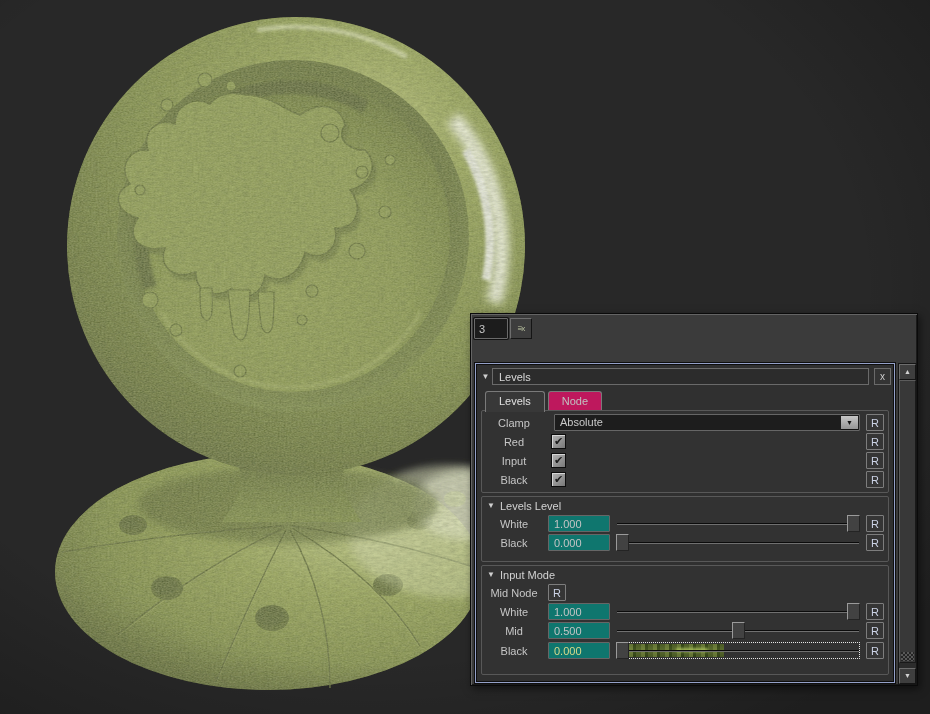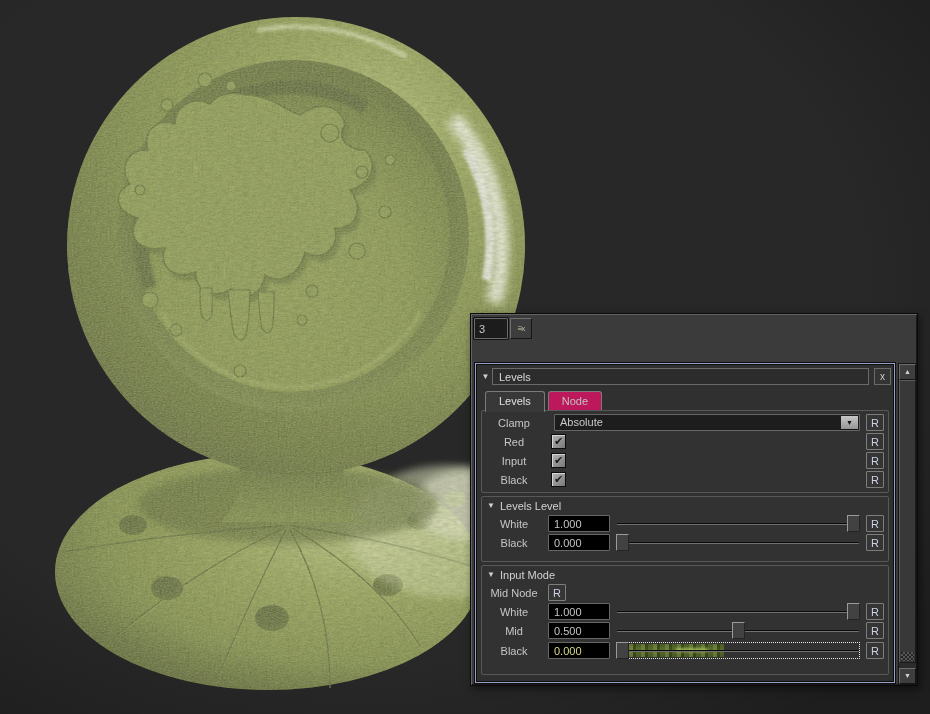--- a/index.html
+++ b/index.html
@@ -68,21 +68,21 @@
     box-sizing:border-box;position:relative;
   }
   .group.tab-content{margin-top:-1px;height:83px;padding-top:2px;}
   .group.mt{margin-top:3px;}
   .sec-head{display:flex;align-items:center;height:17px;color:#d2d2d2;}
   .sec-head .tri{width:18px;}
 
   .row{display:flex;align-items:center;height:19px;margin:0 3px;}
   .lbl{width:58px;text-align:center;padding-right:5px;color:#c6c6c6;white-space:nowrap;}
   .field{
-    width:62px;height:17px;background:#000000;border:1px solid #666;box-sizing:border-box;
+    width:62px;height:17px;background:#0f766e;border:1px solid #666;box-sizing:border-box;
     color:#c4c4c4;padding:0 0 0 5px;font:11px "Liberation Sans","DejaVu Sans",sans-serif;border-radius:1px;
   }
   .field.hl{color:#d8d98a;}
   .dropdown{
     flex:1;height:17px;margin:0 6px;background:#1d1d1d;border:1px solid #666;border-radius:1px;
     position:relative;color:#c9c9c9;line-height:15px;padding-left:5px;box-sizing:border-box;
   }
   .dd-btn{
     position:absolute;right:1px;top:1px;width:17px;height:13px;
     background:linear-gradient(#cicaca,#9a9a9a);background:linear-gradient(#c6c6c6,#949494);

